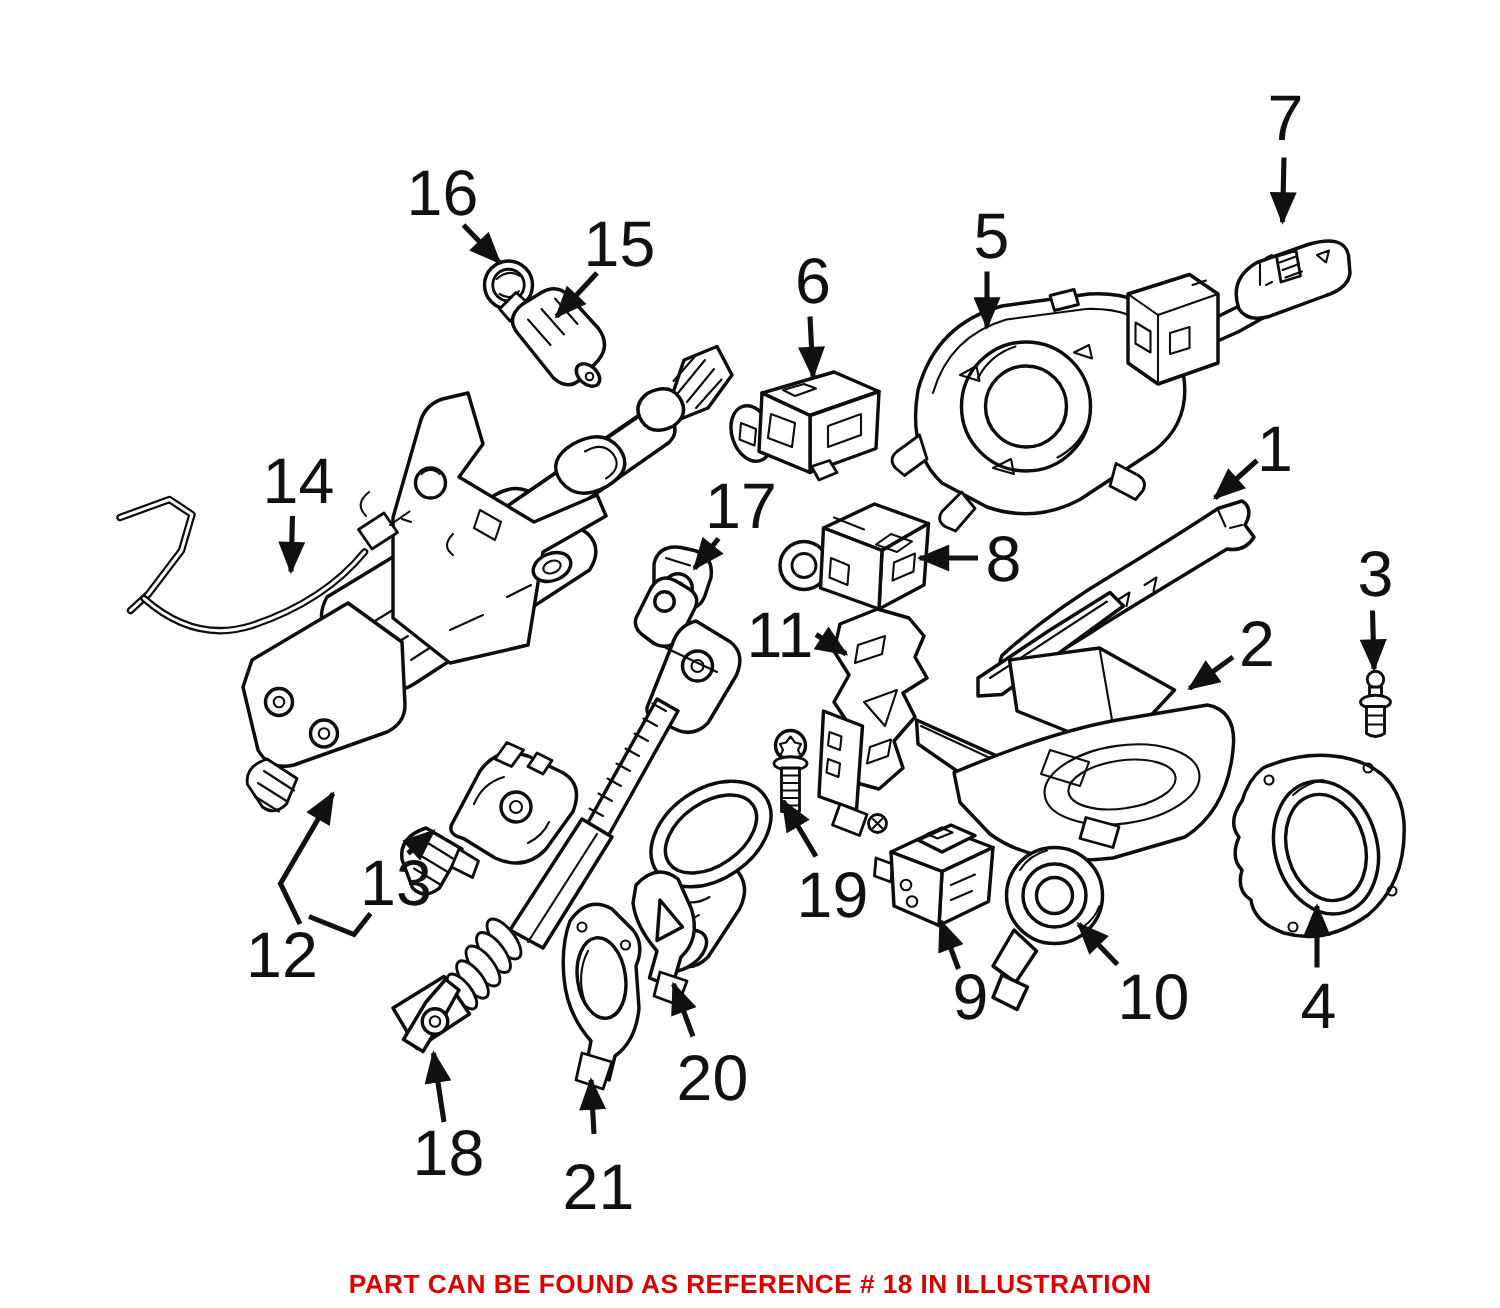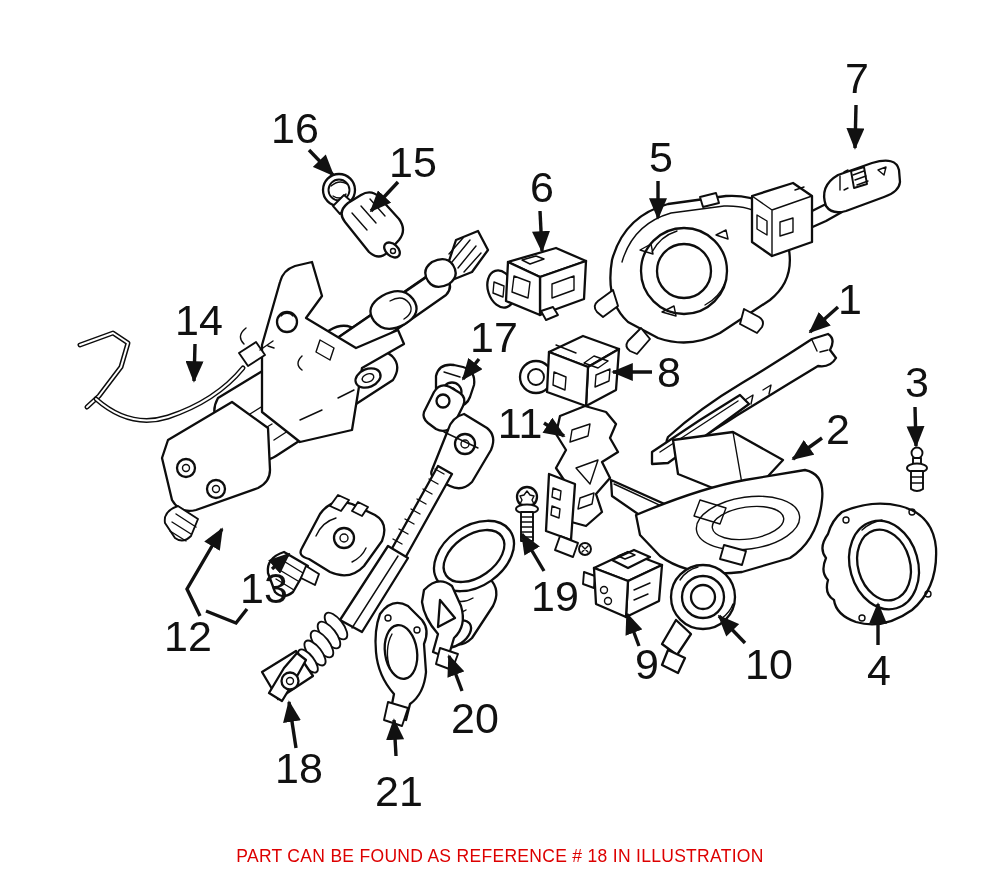--- a/index.html
+++ b/index.html
@@ -8,21 +8,21 @@
   svg{position:absolute;left:0;top:0;}
   
   .ln{fill:#ffffff;stroke:#0d0d0d;stroke-width:2.3;stroke-linejoin:round;stroke-linecap:round;}
   .lnt{fill:#ffffff;stroke:#0d0d0d;stroke-width:1.9;stroke-linejoin:round;stroke-linecap:round;}
   .d{fill:none;stroke:#0d0d0d;stroke-width:1.4;stroke-linejoin:round;stroke-linecap:round;}
   .pipe{fill:none;stroke:#0d0d0d;stroke-width:5;stroke-linecap:round;stroke-linejoin:round;}
   .pipei{fill:none;stroke:#ffffff;stroke-width:2;stroke-linecap:round;stroke-linejoin:round;}
   .num{font-family:"Liberation Sans",sans-serif;font-size:43px;fill:#111111;text-anchor:middle;}
   .arrow{fill:none;stroke:#111111;stroke-width:3.4;stroke-linecap:butt;}
   .caption{position:absolute;left:0;top:845px;width:100%;text-align:center;
-           font-weight:normal;font-size:17.5px;letter-spacing:.3px;line-height:22px;}
+           font-weight:bold;font-size:17.5px;letter-spacing:.3px;line-height:22px;}
 </style>
 </head>
 <body>
 
 <div class="canvas">
 
 <svg width="1000" height="872" viewBox="0 0 1000 872">
   <defs>
     <marker id="ah" viewBox="0 0 12 10" refX="11" refY="5" markerWidth="22" markerHeight="18" orient="auto" markerUnits="userSpaceOnUse">
       <path d="M0,0 L12,5 L0,10 Z" fill="#111111"></path>

